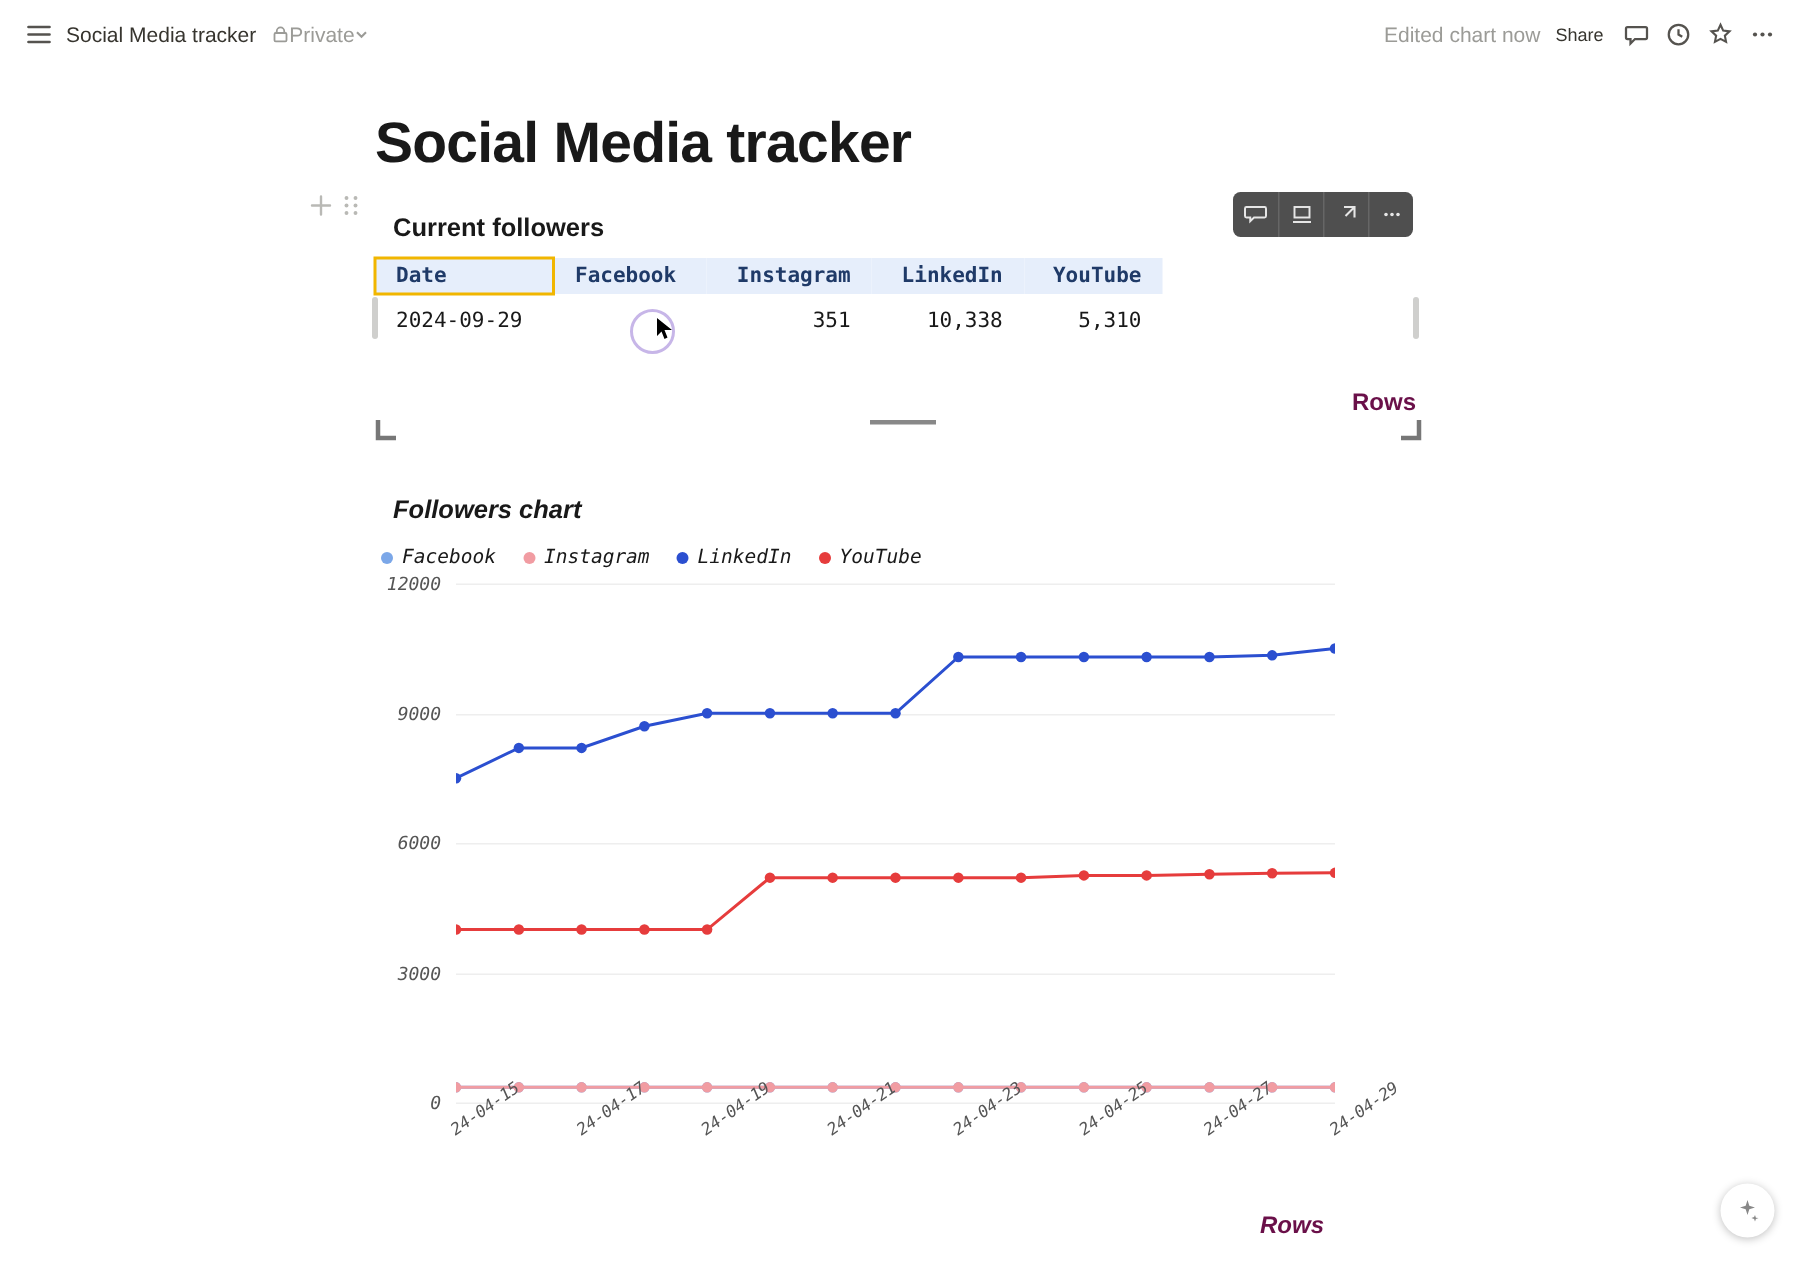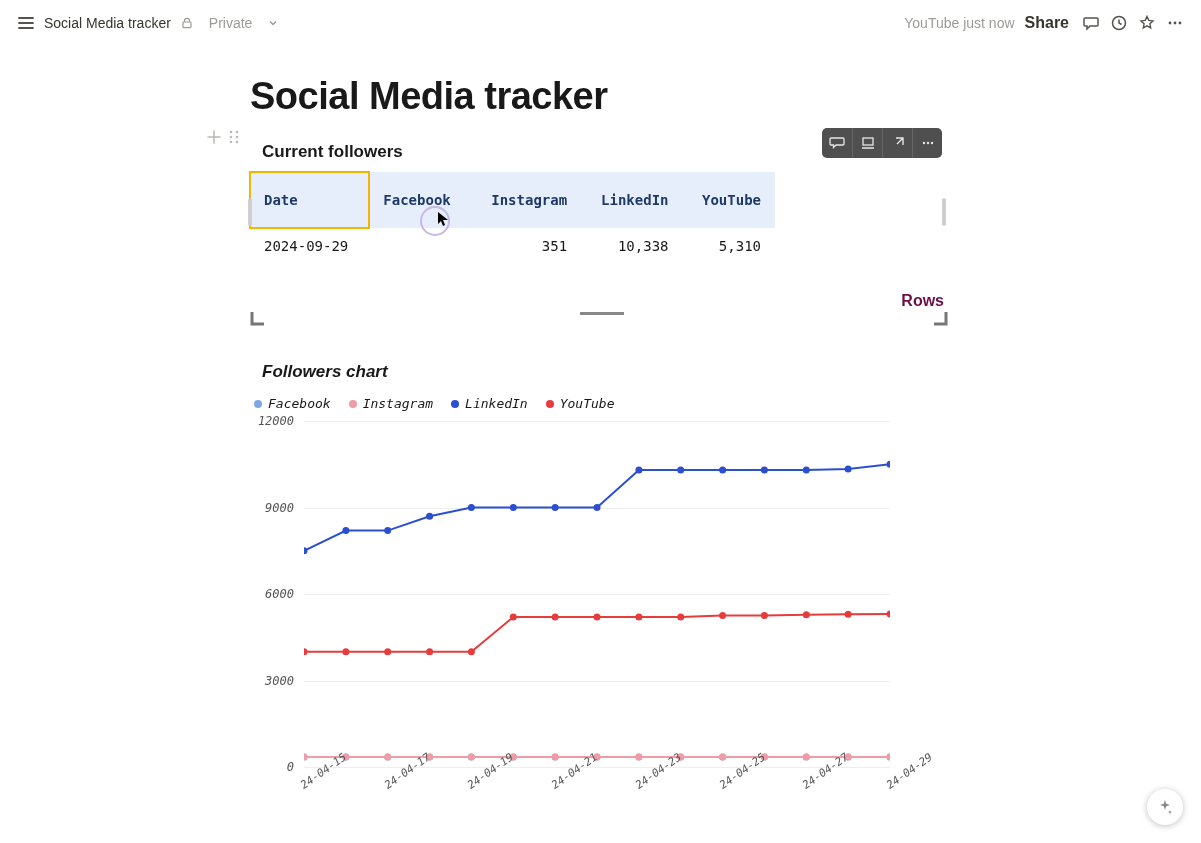--- a/index.html
+++ b/index.html
@@ -2,41 +2,41 @@
 <html><head>
 <meta charset="utf-8">
 <style>
   * { box-sizing: border-box; }
   html, body { margin: 0; padding: 0; font-family: -apple-system, BlinkMacSystemFont, "Segoe UI", Helvetica, Arial, sans-serif; background: #fff; color: #191919; }
   body { width: 1201px; height: 843px; overflow: hidden; position: relative; }
 
   .topbar { display: flex; align-items: center; height: 45px; padding: 0 12px; }
   .icon-btn { width: 28px; height: 28px; display: flex; align-items: center; justify-content: center; border-radius: 4px; cursor: pointer; color: #55534f; }
   .breadcrumb { font-size: 14px; color: #37352f; margin-left: 4px; }
-  .private-pill { display: flex; align-items: center; gap: 16px; font-size: 14px; color: #9b9b97; margin-left: 10px; cursor: pointer; }
+  .private-pill { display: flex; align-items: center; gap: 0; font-size: 14px; color: #9b9b97; margin-left: 10px; cursor: pointer; }
   .topbar-spacer { flex: 1; }
   .edited { font-size: 14px; color: #9b9b97; margin-right: 10px; }
-  .share { font-size: 16px; color: #37352f; margin-right: 8px; cursor: pointer; font-weight: bold; }
+  .share { font-size: 12px; color: #37352f; margin-right: 8px; cursor: pointer; }
 
   .page { padding: 20px 0 0 250px; width: 100%; }
   .title { font-size: 38px; font-weight: 700; margin: 10px 0 24px 0; letter-spacing: -0.5px; }
 
   .block-handle { position: absolute; left: 205px; top: 128px; display: flex; gap: 2px; color: #b9b9b5; }
   .block-handle .plus, .block-handle .drag { width: 18px; height: 18px; display:flex; align-items:center; justify-content:center; cursor:pointer; }
 
   .section-title { font-size: 17px; font-weight: 600; margin-bottom: 10px; }
 
   
   .table-block { position: relative; width: 692px; }
   .table-toolbar { position:absolute; right:0; top:-14px; display:flex; height:30px; background:#4f4f4f; border-radius:5px; overflow:hidden; }
   .table-toolbar .tt-btn { width:30px; display:flex; align-items:center; justify-content:center; color:#e6e6e6; cursor:pointer; border-left:1px solid #666; }
   .table-toolbar .tt-btn:first-child { border-left:none; }
 
   table.fol { border-collapse: collapse; width: 525px; margin-left:0; }
-  table.fol th, table.fol td { padding: 20px 14px; font-size: 14px; font-weight: 500; font-family: ui-monospace, Menlo, Consolas, monospace; }
+  table.fol th, table.fol td { padding: 4px 14px; font-size: 14px; font-weight: 500; font-family: ui-monospace, Menlo, Consolas, monospace; }
   table.fol thead tr { background: #e6eefb; }
   table.fol th { text-align:left; font-weight:700; color:#1f3a68; }
   table.fol th:nth-child(3), table.fol th:nth-child(4), table.fol th:nth-child(5), table.fol td:nth-child(3), table.fol td:nth-child(4), table.fol td:nth-child(5) { text-align:right; }
   table.fol td { padding-top: 10px; padding-bottom: 10px; }
   .th-date { outline: 2px solid #f1b600; outline-offset: -1px; }
 
   .click-ring { position:absolute; width:30px; height:30px; border:2px solid #c7b6e8; border-radius:50%; left:420px; top:206px; pointer-events:none; }
   .cursor-arrow { position:absolute; left:437px; top:211px; font-size:12px; pointer-events:none; color:#000; }
 
   .side-handle { position:absolute; width:4px; height:28px; background:#cfcfcd; border-radius:2px; }
@@ -77,21 +77,21 @@
   <div class="private-pill">
     <svg width="12" height="12" viewBox="0 0 12 12">
         <path d="M3.5 5V3.8a2.5 2.5 0 015 0V5M2.8 5h6.4a.8.8 0 01.8.8v4a.8.8 0 01-.8.8H2.8a.8.8 0 01-.8-.8v-4a.8.8 0 01.8-.8z" fill="none" stroke="#9b9b97" stroke-width="1.2"></path>
       </svg>
     <span>Private</span>
     <svg width="10" height="10" viewBox="0 0 10 10">
         <path d="M2 3.5l3 3 3-3" fill="none" stroke="#9b9b97" stroke-width="1.4"></path>
       </svg>
   </div>
   <div class="topbar-spacer"></div>
-  <div class="edited">YouTube just now</div>
+  <div class="edited">Edited chart now</div>
   <div class="share">Share</div>
   <div class="icon-btn">
     <svg width="18" height="18" viewBox="0 0 18 18">
         <path d="M3 4h12a1 1 0 011 1v6a1 1 0 01-1 1H8l-3 3v-3H3a1 1 0 01-1-1V5a1 1 0 011-1z" fill="none" stroke="#55534f" stroke-width="1.5"></path>
       </svg>
   </div>
   <div class="icon-btn">
     <svg width="18" height="18" viewBox="0 0 18 18">
         <circle cx="9" cy="9" r="6.5" fill="none" stroke="#55534f" stroke-width="1.5"></circle>
         <path d="M9 5.5V9l2.5 1.5" fill="none" stroke="#55534f" stroke-width="1.5"></path>

